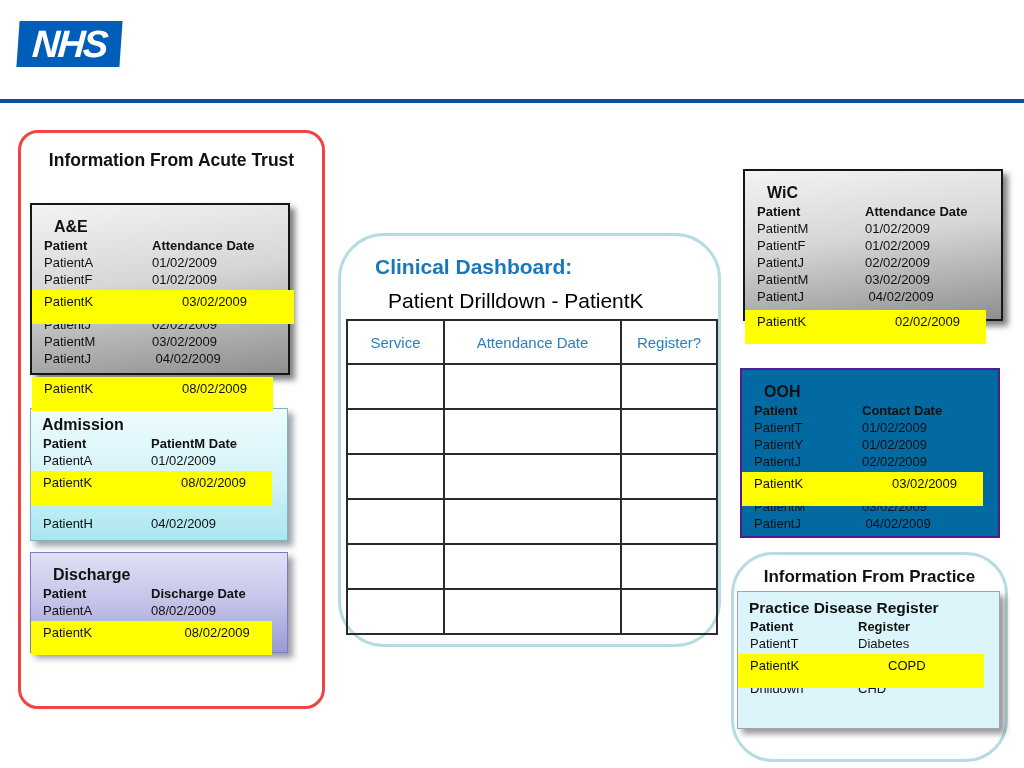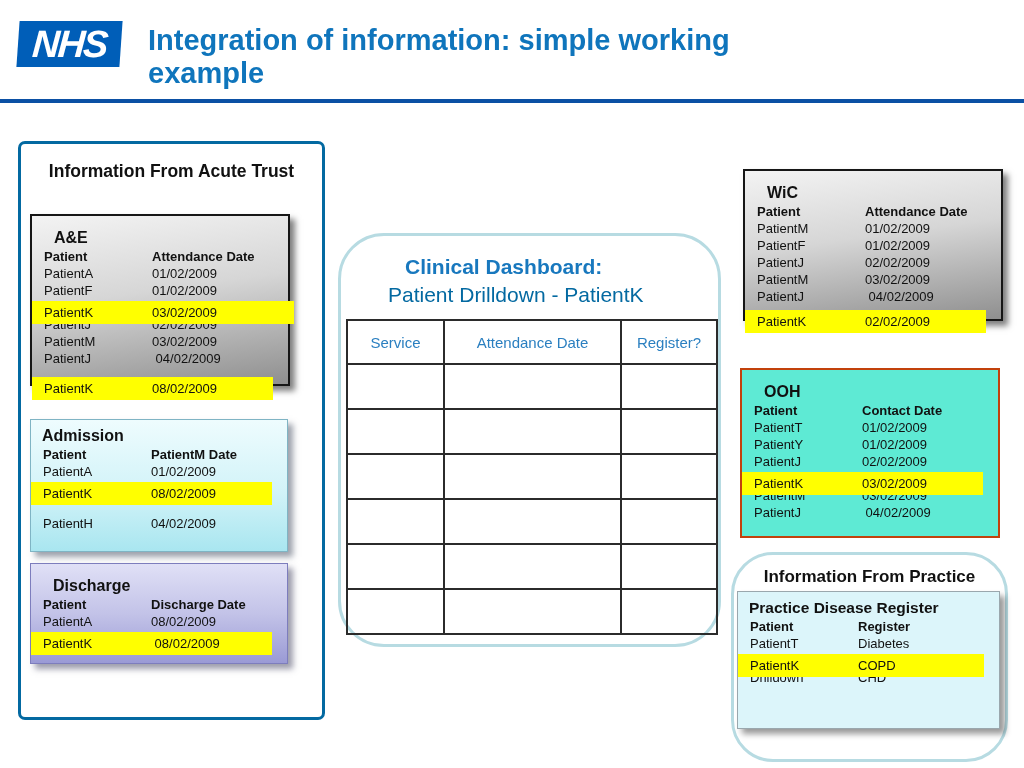--- a/index.html
+++ b/index.html
@@ -9,79 +9,75 @@
   
   .nhs-logo { position:absolute; left:18px; top:21px; width:103px; height:46px;
               background:#005EB8; color:#fff; display:flex; align-items:center; justify-content:center;
               font-style:italic; font-weight:bold; font-size:38px; letter-spacing:-2px;
               transform:skewX(-4deg); }
   .page-title { position:absolute; left:148px; top:24px; width:820px;
                 font-size:29px; line-height:33px; font-weight:bold; color:#0F75BC; }
   .rule { position:absolute; left:0; top:99px; width:1024px; height:4px; background:#0B50A4; }
 
   
-  .acute { position:absolute; left:18px; top:141px; width:307px; height:579px;
-           border:3px solid #0369a1; border-radius:7px; background:#fff; box-sizing:border-box; }
+  .acute { position:absolute; left:18px; top:130px; width:307px; height:579px;
+           border:3px solid #ef4444; border-radius:20px; background:#fff; box-sizing:border-box; }
   .acute-title { position:absolute; top:17px; left:0; width:100%; text-align:center;
                  font-size:17.5px; font-weight:bold; }
   .dash { position:absolute; left:338px; top:233px; width:383px; height:414px;
           border:3px solid #B7DBE2; border-radius:46px; background:#fff; box-sizing:border-box; }
-  .dash-title { position:absolute; left:64px; top:19px; font-size:21px; font-weight:bold; color:#1878BE; }
-  .dash-sub   { position:absolute; left:47px; top:47px; font-size:21px; color:#0369a1; }
+  .dash-title { position:absolute; left:34px; top:19px; font-size:21px; font-weight:bold; color:#1878BE; }
+  .dash-sub   { position:absolute; left:47px; top:53px; font-size:21px; color:#000000; }
   .dash-table { position:absolute; left:5px; top:83px; border-collapse:collapse; table-layout:fixed; }
   .dash-table th { height:40px; border:2px solid #2B2B2B; color:#2A7FC0; font-size:15px;
                    font-weight:normal; text-align:center; vertical-align:middle; }
   .dash-table td { height:41px; border:2px solid #2B2B2B; }
   .practice { position:absolute; left:731px; top:552px; width:277px; height:210px;
               border:3px solid #B7DBE2; border-radius:42px; background:#fff; box-sizing:border-box; }
   .practice-title { position:absolute; top:12px; left:0; width:100%; text-align:center;
                     font-size:17px; font-weight:bold; }
 
   
   .mbox { position:absolute; box-sizing:border-box; font-size:13px; padding-top:4px; }
   .gray   { background:linear-gradient(172deg,#f3f3f3 0%,#d6d6d6 45%,#8f8f8f 100%);
             border:2px solid #161616; box-shadow:5px 5px 6px rgba(0,0,0,0.5); }
   .cyanbx { background:linear-gradient(180deg,#eefcfe 0%,#d2f3f8 55%,#a9e6f0 100%);
             border:1px solid #7FB4C4; box-shadow:5px 5px 6px rgba(60,70,90,0.5); }
   .purplebx { background:linear-gradient(180deg,#e0e0f6 0%,#c3c3e8 50%,#9a9ad5 100%);
             border:1px solid #7D7DBD; box-shadow:5px 5px 6px rgba(60,60,90,0.5); }
-  .whitebx { background:#5eead4; border:2px solid #c2410c; }
+  .whitebx { background:#0369a1; border:2px solid #4c1d95; }
   .flatcyan { background:#DCF5FA; border:1px solid #9AA7AD; box-shadow:5px 5px 6px rgba(0,0,0,0.4); }
 
   .box-ae  { left:9px;  top:70px;  width:260px; height:172px; }
   .box-adm { left:9px;  top:275px; width:258px; height:133px; }
   .box-dis { left:9px;  top:419px; width:258px; height:101px; }
   .box-wic { left:743px; top:169px; width:260px; height:152px; }
   .box-ooh { left:740px; top:368px; width:260px; height:170px; }
   .box-pdr { left:3px; top:36px; width:263px; height:138px; }
 
   .mtitle { font-size:16px; font-weight:bold; padding:3px 0 1px 11px; }
   .mtitle.indent { padding-left:22px;margin-top:6px; }
 
   .trow { display:flex; height:17px; line-height:17px; padding-left:12px; position:relative; white-space:pre; }
   .trow .c1 { flex:0 0 108px; }
   .trow .c2 { flex:1 1 auto; }
   .trow.head { font-weight:bold;justify-content:center; }
-  .trow.hl { background:#FFFF00; height:23px; line-height:23px; z-index:2; margin-top:2px; margin-right:15px; }
+  .trow.hl { background:#FFFF00; height:34px; line-height:23px; z-index:2; margin-top:2px; margin-right:15px;gap:30px; }
   .trow.hl.ext { margin-right:-6px; }
   .trow.covered { margin-top:-8px; z-index:1; }
   .trow.gap { margin-top:10px; }
   .trow.gapsm { margin-top:5px; }
 </style>
 </head>
 <body>
 
 <div class="slide">
 
   <div class="nhs-logo">
     <span>NHS</span>
-  </div>
-  <div class="page-title">
-    <div>Integration of information: simple working</div>
-    <div>example</div>
   </div>
   <div class="rule"></div>
 
   <div class="acute">
     <div class="acute-title">Information From Acute Trust</div>
 
     <div class="mbox gray box-ae">
       <div class="mtitle indent">A&amp;E</div>
       <div class="trow head">
         <span class="c1">Patient</span>

